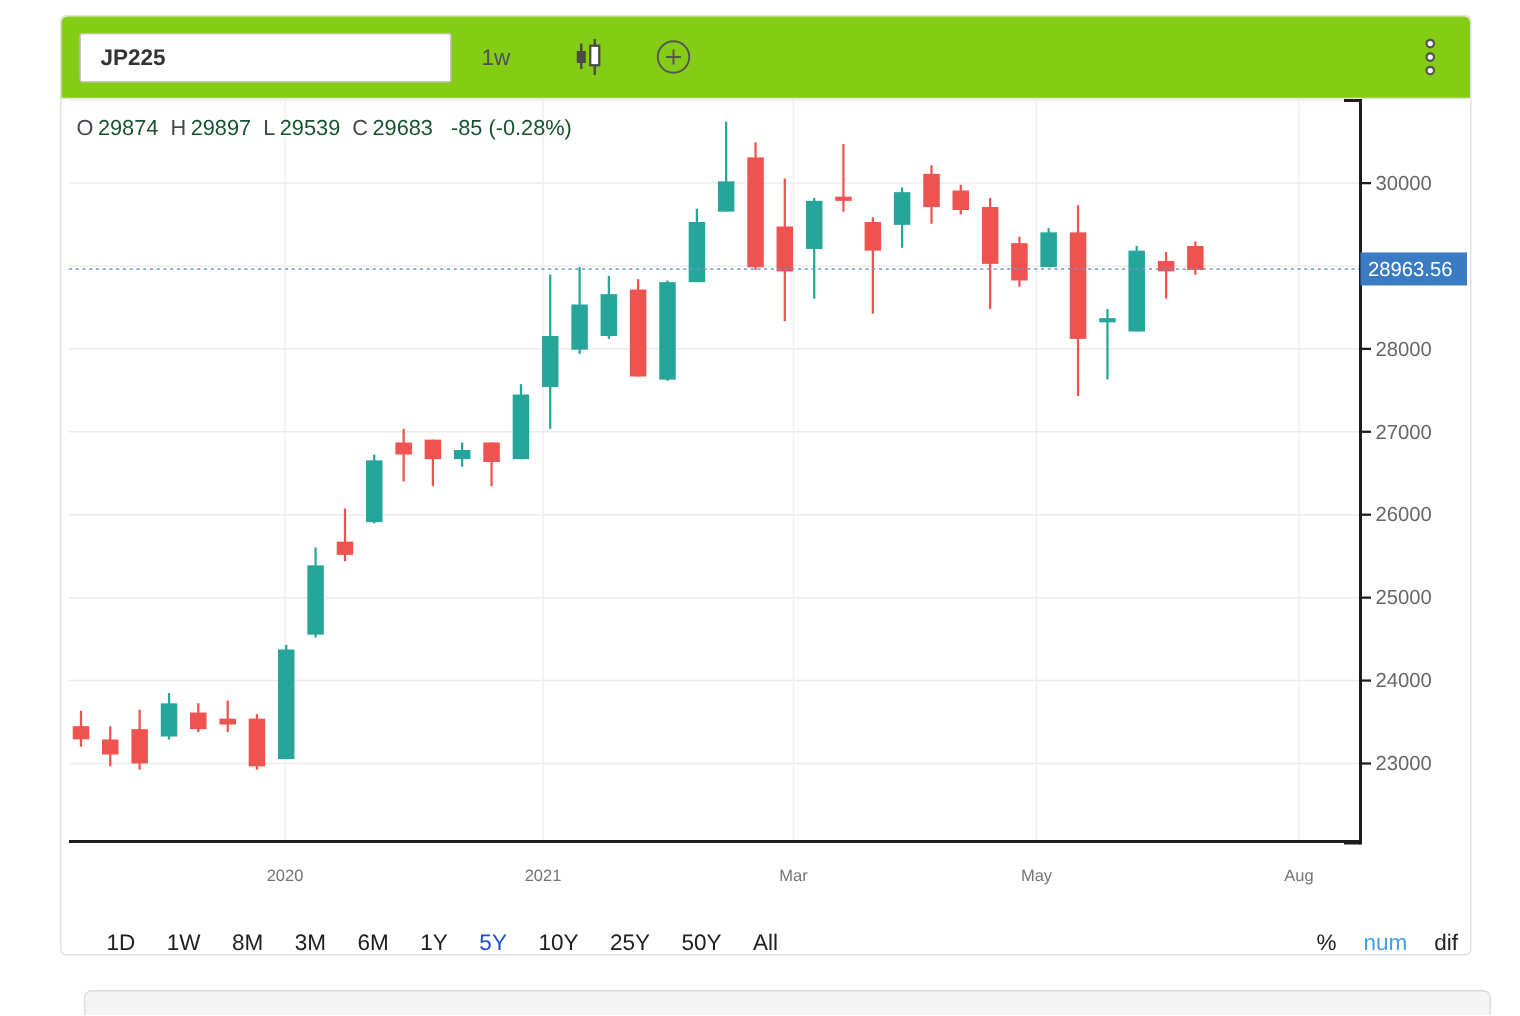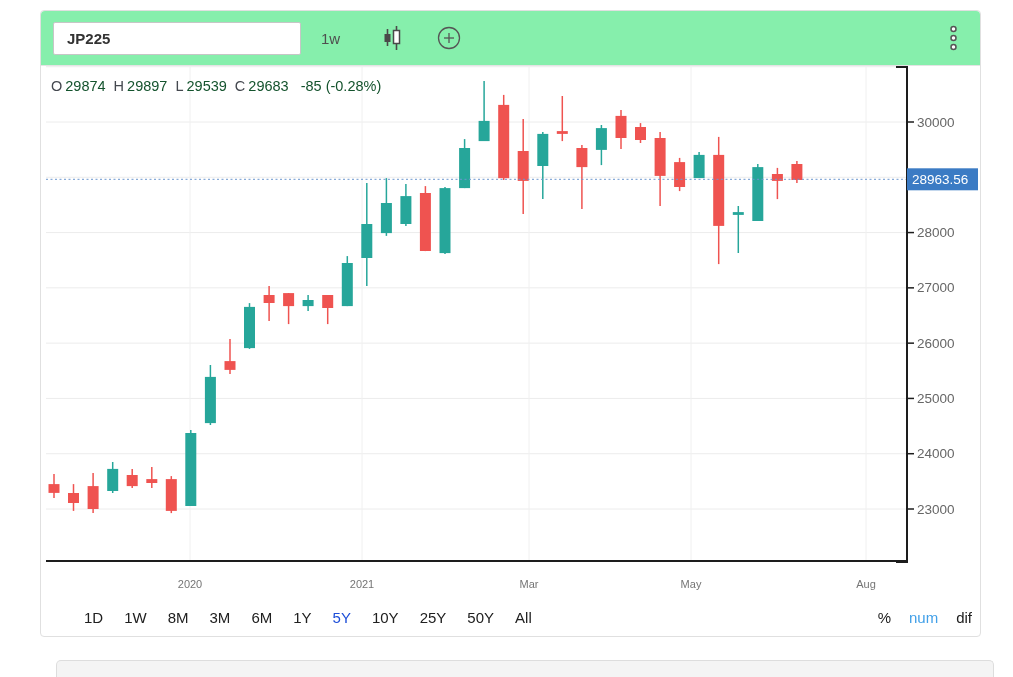--- a/index.html
+++ b/index.html
@@ -1,38 +1,38 @@
 <!DOCTYPE html>
 <html><head>
 <meta charset="utf-8">
 <style>
   * { box-sizing: border-box; margin: 0; padding: 0; }
   body { font-family: "Liberation Sans", sans-serif; background: #ffffff; }
   .page { position: relative; width: 1013px; height: 677px; background: #fff; overflow: hidden; }
   .panel { position: absolute; left: 40px; top: 10px; width: 941px; height: 627px;
            background: #fff; border: 1px solid #e0e0e0; border-radius: 4px; }
-  .topbar { position: absolute; top: 0; left: 0; right: 0; height: 55px; background: #86efac;
+  .topbar { position: absolute; top: 0; left: 0; right: 0; height: 55px; background: #84cc16;
             border-bottom: 1px solid #e4e4e4; border-radius: 4px 4px 0 0; display: flex; align-items: center; }
   .symbol-input { margin-left: 12px; width: 248px; height: 33px; border: 1px solid #c6c6c6; border-radius: 2px;
                   padding: 0 13px; font-family: "Liberation Sans", sans-serif; font-size: 15px; font-weight: bold; color: #333; background: #fff; }
   .tf { margin-left: 20px; font-size: 15px; color: #4f4f4f; }
   .icon-btn { display: inline-flex; align-items: center; justify-content: center; cursor: pointer; }
   .icon-candle { margin-left: 42px; }
   .icon-plus { margin-left: 32px; }
   .kebab { margin-left: auto; margin-right: 22px; }
   .chart-area { position: absolute; top: 55px; left: 0; width: 941px; height: 510px; }
   svg { font-family: "Liberation Sans", sans-serif; display: block; }
   .legend { position: absolute; top: 12px; left: 10px; font-size: 14.5px; color: #44484f; white-space: nowrap; }
   .lk { color: #44484f; margin-right: 3px; }
   .lv { color: #14532d; margin-right: 8px; }
   .chg { margin-left: 4px; margin-right: 0; }
   .time-axis { position: absolute; top: 565px; left: 0; right: 0; height: 22px; }
   .time-axis span { position: absolute; transform: translateX(-50%); font-size: 11px; color: #757575; top: 2px; }
-  .bottom-bar { position: absolute; top: 598px; left: 15px; right: 0; height: 28px;
-                display: flex; align-items: flex-start; padding: 0 8px 0 28px; }
+  .bottom-bar { position: absolute; top: 598px; left: 2px; right: 0; height: 28px;
+                display: flex; align-items: flex-end; padding: 0 8px 0 28px; }
   .ranges { display: flex; gap: 21px; font-size: 15px; color: #202020; }
   .ranges span { cursor: pointer; }
   .ranges span.active { color: #1d4ed8; }
   .modes { margin-left: auto; display: flex; gap: 18px; font-size: 15px; color: #202020; }
   .modes span { cursor: pointer; }
   .modes span.active { color: #42a0e8; }
   .panel2 { position: absolute; left: 56px; top: 660px; width: 938px; height: 17px;
             background: #f4f4f4; border: 1px solid #ddd; border-bottom: none; border-radius: 5px 5px 0 0; }
 </style>
 </head>

